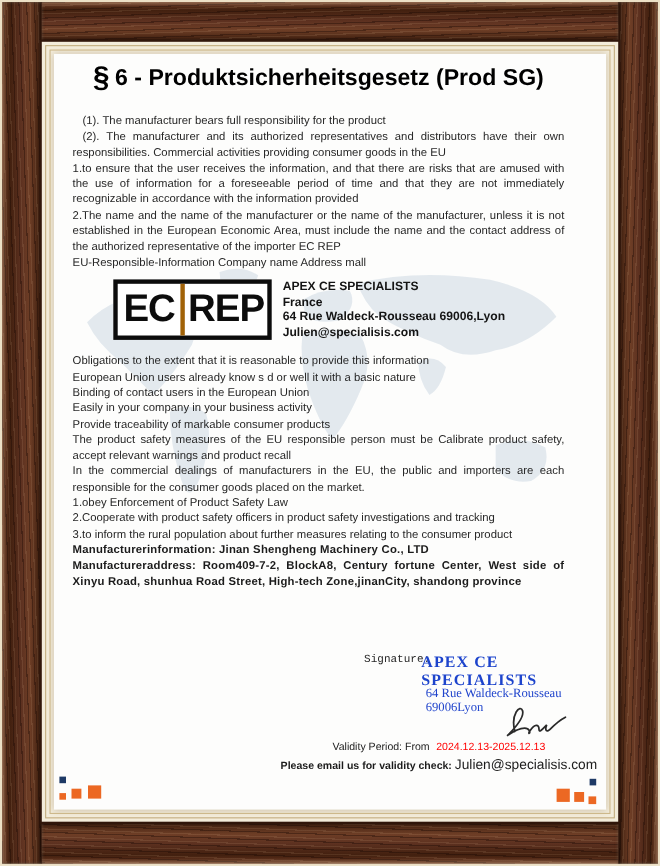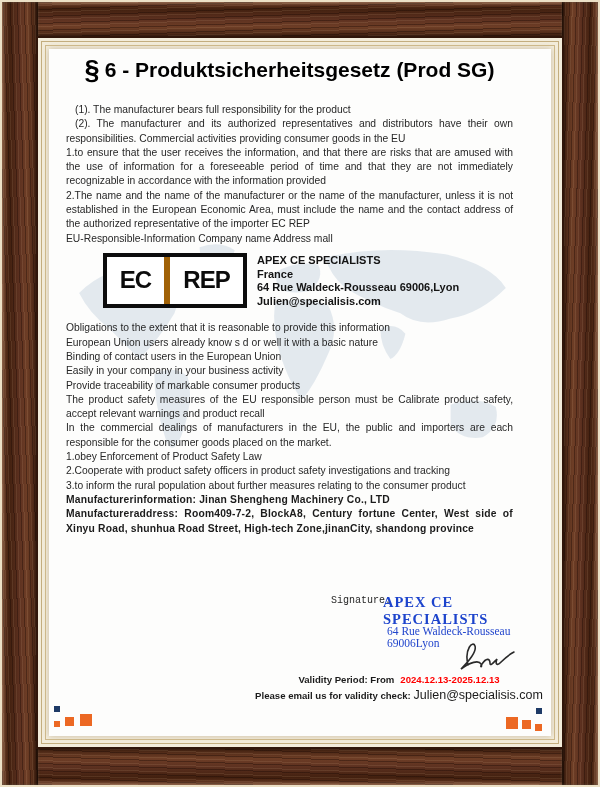--- a/index.html
+++ b/index.html
@@ -43,34 +43,34 @@
   .p{margin:0;font-size:10.3px;line-height:14.3px;color:#272727;position:relative;}
   .first{margin-top:18px;}
   .ind{text-indent:9px;}
   .just{text-align:justify;}
   .narrow{max-width:378px;}
   .bold{font-weight:700;letter-spacing:.2px;color:#1b1b1b;}
 
   
   .ecrep-row{display:flex;gap:10px;margin:7px 0 13px 37px;align-items:flex-start;position:relative;}
   .ecrep-box{display:flex;width:136px;height:47px;border:4px solid #0c0c0c;background:#fff;flex:none;}
-  .ecrep-cell{display:flex;align-items:center;justify-content:center;font-weight:700;font-size:24px;color:#0c0c0c;letter-spacing:-1px;}
+  .ecrep-cell{display:flex;align-items:center;justify-content:center;font-weight:700;font-size:35px;color:#0c0c0c;letter-spacing:-1px;}
   .ecrep-ec{flex:0 0 57px;}
-  .ecrep-rep{flex:1;border-left:6px solid #a16207;}
+  .ecrep-rep{flex:1;border-left:4px solid #a16207;}
   .ecrep-info{font-weight:700;font-size:11px;line-height:13.6px;color:#141414;padding-top:1px;}
 
   
   .sig-label{position:absolute;left:282px;top:546px;font-size:10px;color:#262626;font-family:Liberation Mono, monospace;}
   .sig-company{position:absolute;left:334px;top:545px;font-family:"Liberation Serif", serif;
                font-weight:700;font-size:14.5px;letter-spacing:1px;color:#1d44cc;}
   .sig-address{position:absolute;left:338px;top:576px;font-family:"Liberation Serif", serif;
                font-weight:400;font-size:11.5px;color:#2145cc;}
   .squiggle{position:absolute;left:405px;top:588px;}
   .validity{position:absolute;left:170px;top:624px;width:360px;text-align:center;color:#1b1b1b;}
-  .validity .l1{font-size:9.6px;font-weight:700;line-height:14px;}
+  .validity .l1{font-size:9.6px;font-weight:400;line-height:14px;}
   .validity .dates{color:#ff0000;margin-left:6px;}
   .validity .l2{font-size:9.6px;font-weight:700;line-height:16px;}
   .validity .vmail{font-size:12.5px;font-weight:400;}
 
   
   .sq{position:absolute;}
   .sq-orange{background:#ec6823;}
   .sq-navy{background:#1e3a66;}
   .L-navy{left:5px;top:657px;width:6px;height:6px;}
   .L-s{left:5px;top:672px;width:6px;height:6px;}

